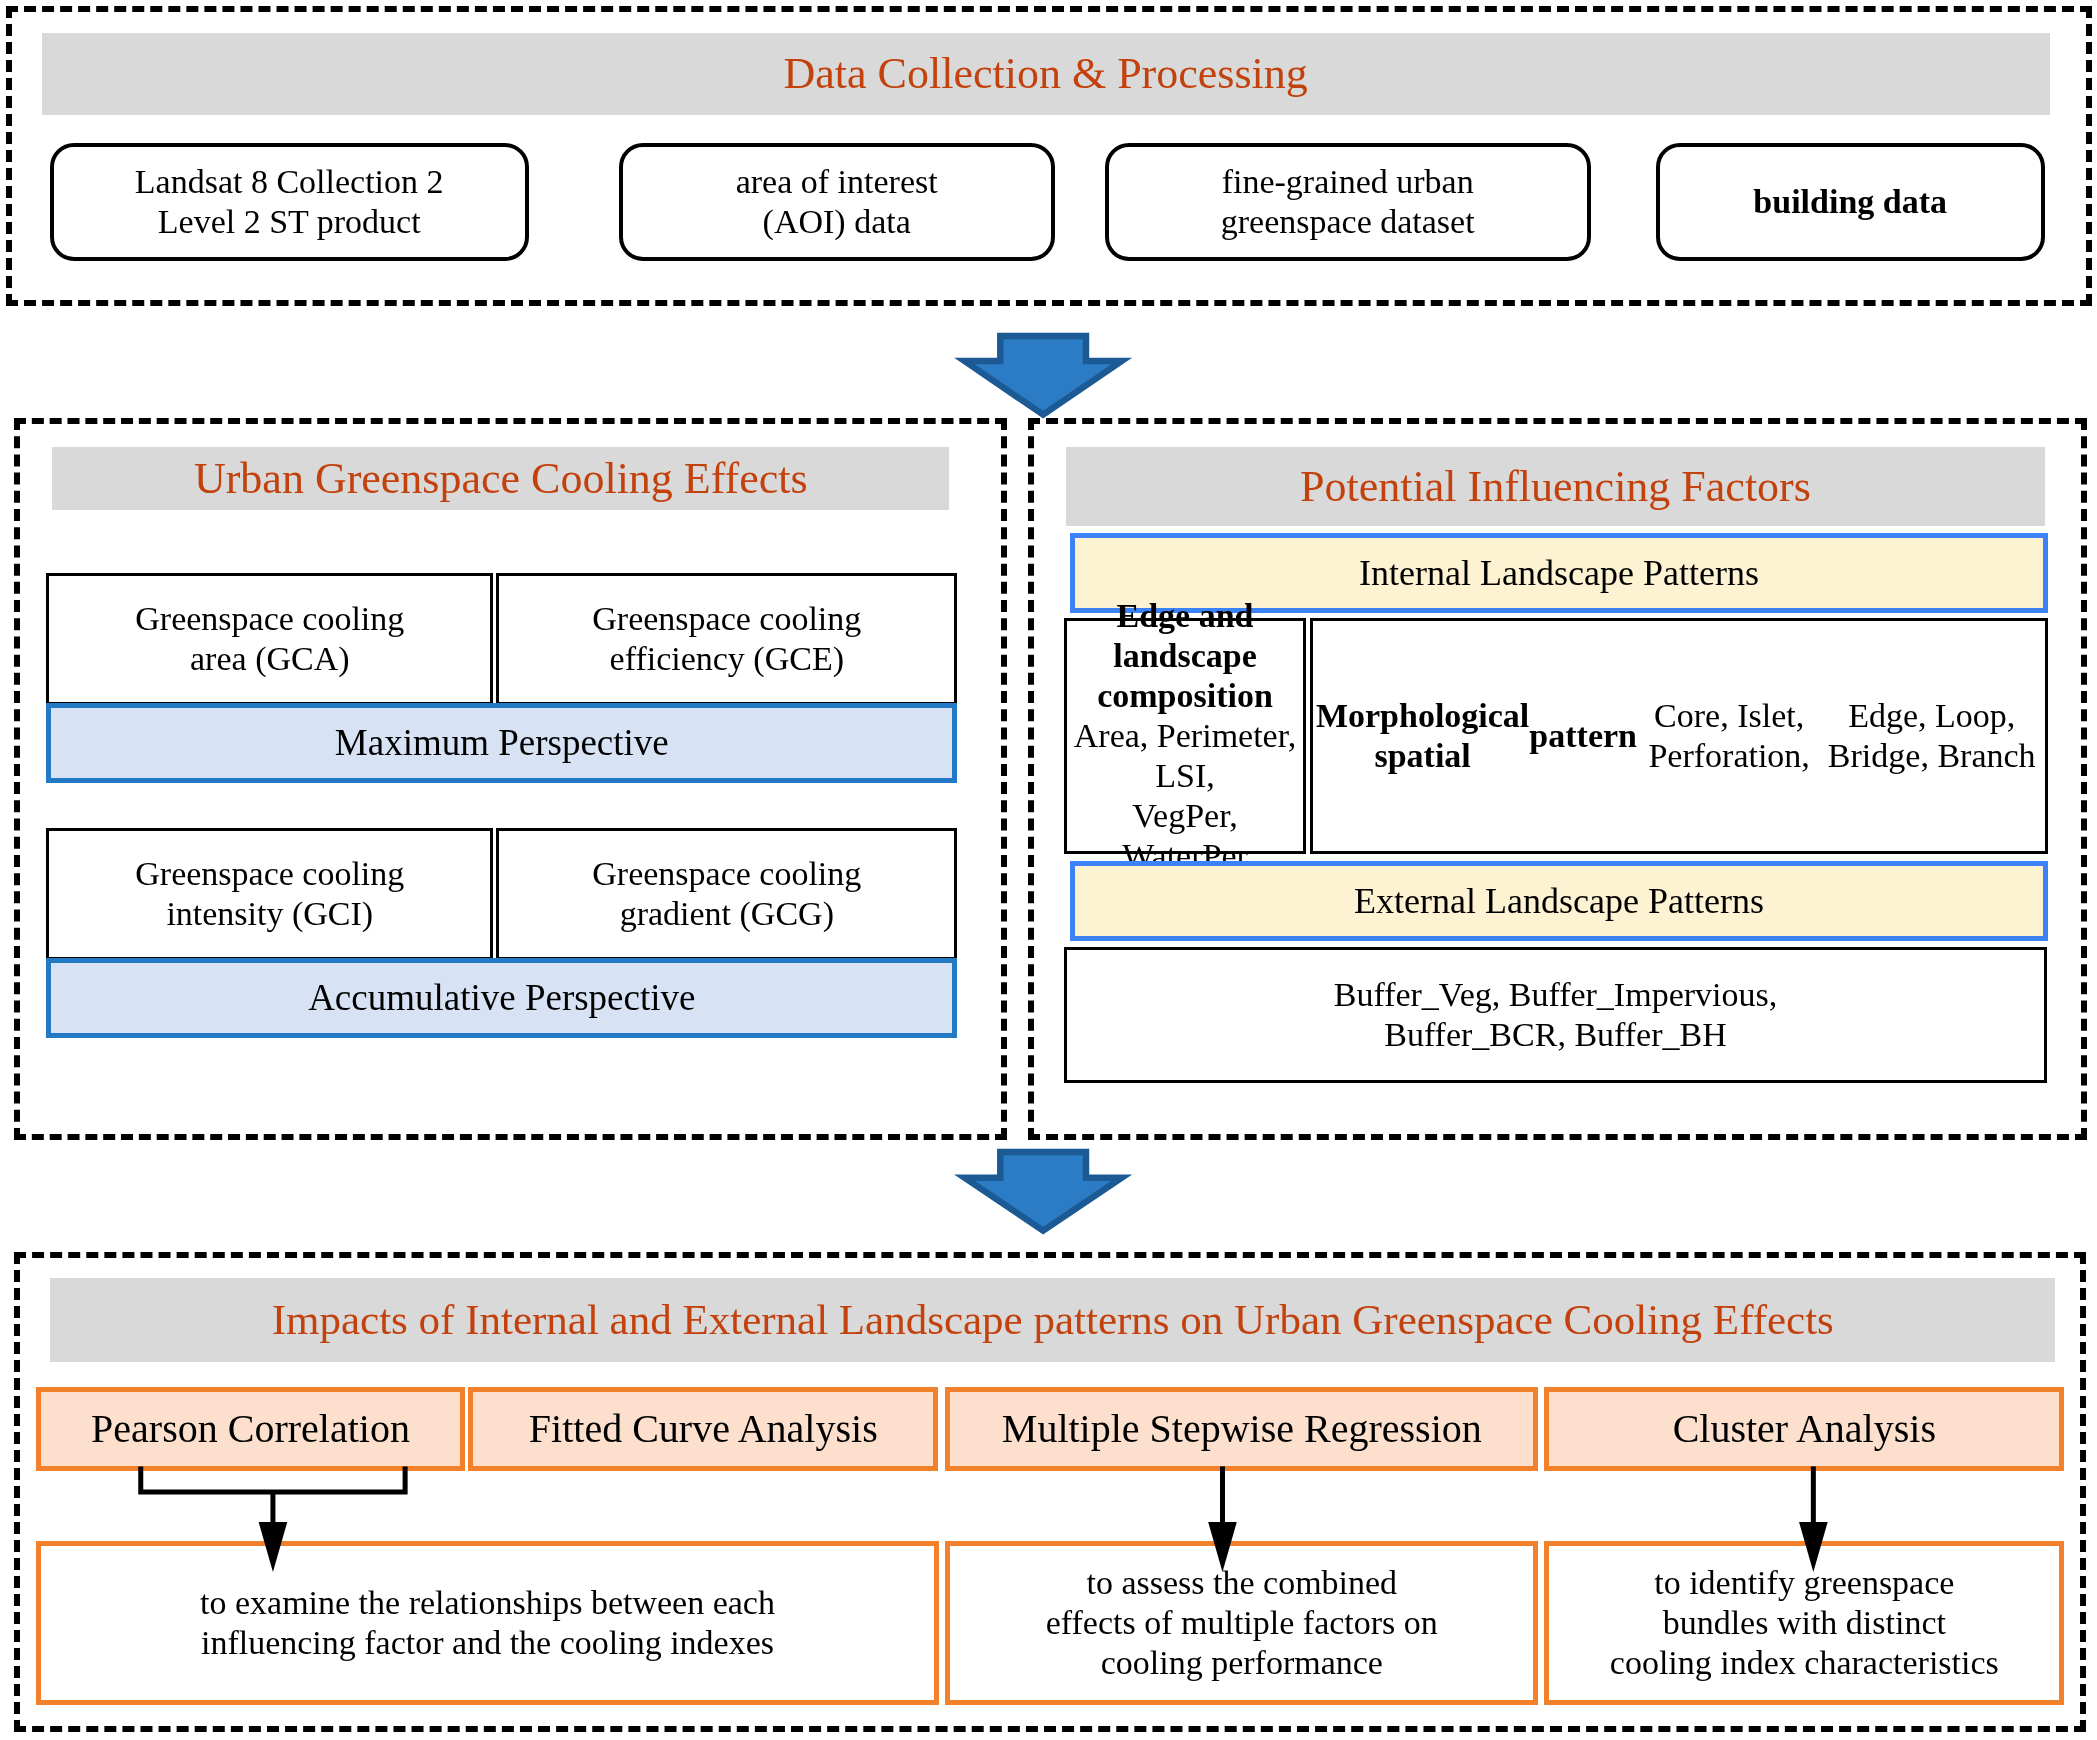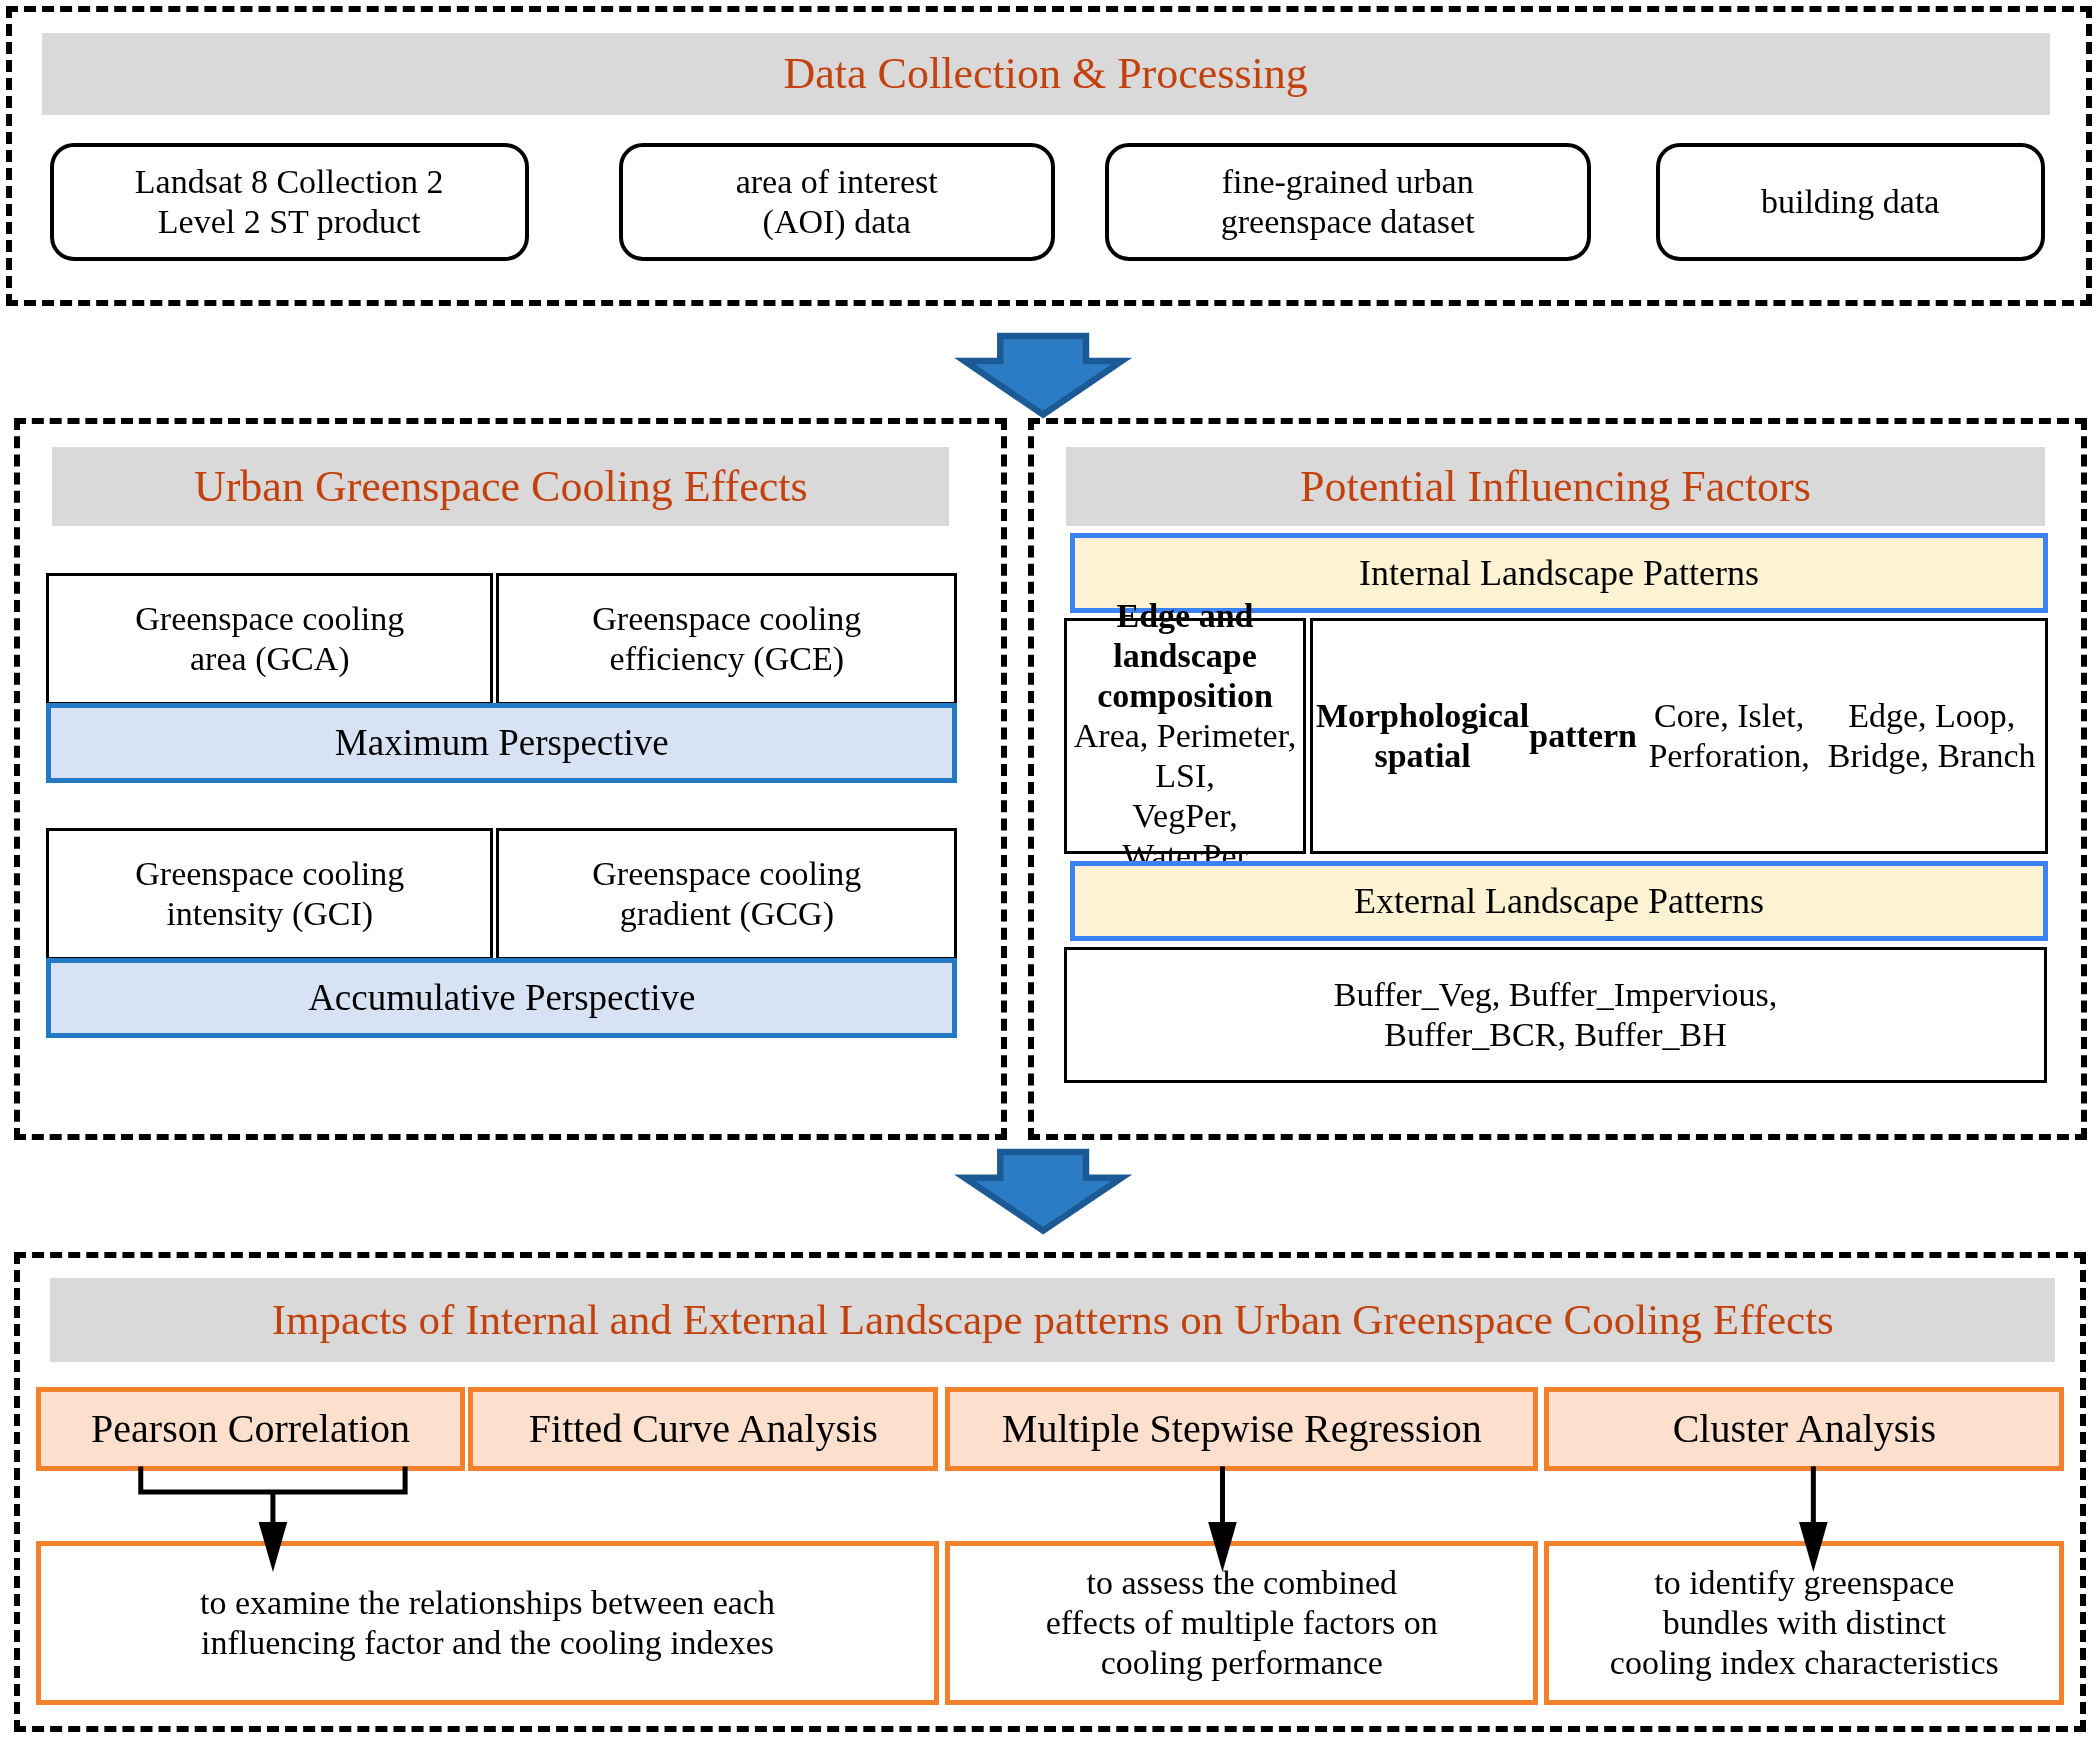--- a/index.html
+++ b/index.html
@@ -107,28 +107,28 @@
   <div class="abs round-box center-text" style="left:607px; top:131px; width:436px; height:118px; flex-direction:column;">
     <span>area of interest</span>
     <span>(AOI) data</span>
   </div>
 
   <div class="abs round-box center-text" style="left:1093px; top:131px; width:486px; height:118px; flex-direction:column;">
     <span>fine-grained urban</span>
     <span>greenspace dataset</span>
   </div>
 
-  <div class="abs round-box center-text" style="left:1644px; top:131px; width:389px; height:118px;">
+  <div class="abs round-box center-text" style="left:1644px; top:131px; width:389px; height:118px;font-weight:bold;">
     <span>building data</span>
   </div>
 </div>
 
 <div class="abs dashed-panel" style="left:14.3px; top:418px; width:993px; height:722px;">
 
-  <div class="abs grey-header center-text" style="left:32px; top:23px; width:897px; height:79px;">Urban Greenspace Cooling Effects</div>
+  <div class="abs grey-header center-text" style="left:32px; top:23px; width:897px; height:63px;">Urban Greenspace Cooling Effects</div>
 
   <div class="abs plain-box center-text" style="left:26px; top:149px; width:447px; height:132px; flex-direction:column;">
     <span>Greenspace cooling</span>
     <span>area (GCA)</span>
   </div>
 
   <div class="abs plain-box center-text" style="left:476px; top:149px; width:461px; height:132px; flex-direction:column;">
     <span>Greenspace cooling</span>
     <span>efficiency (GCE)</span>
   </div>

